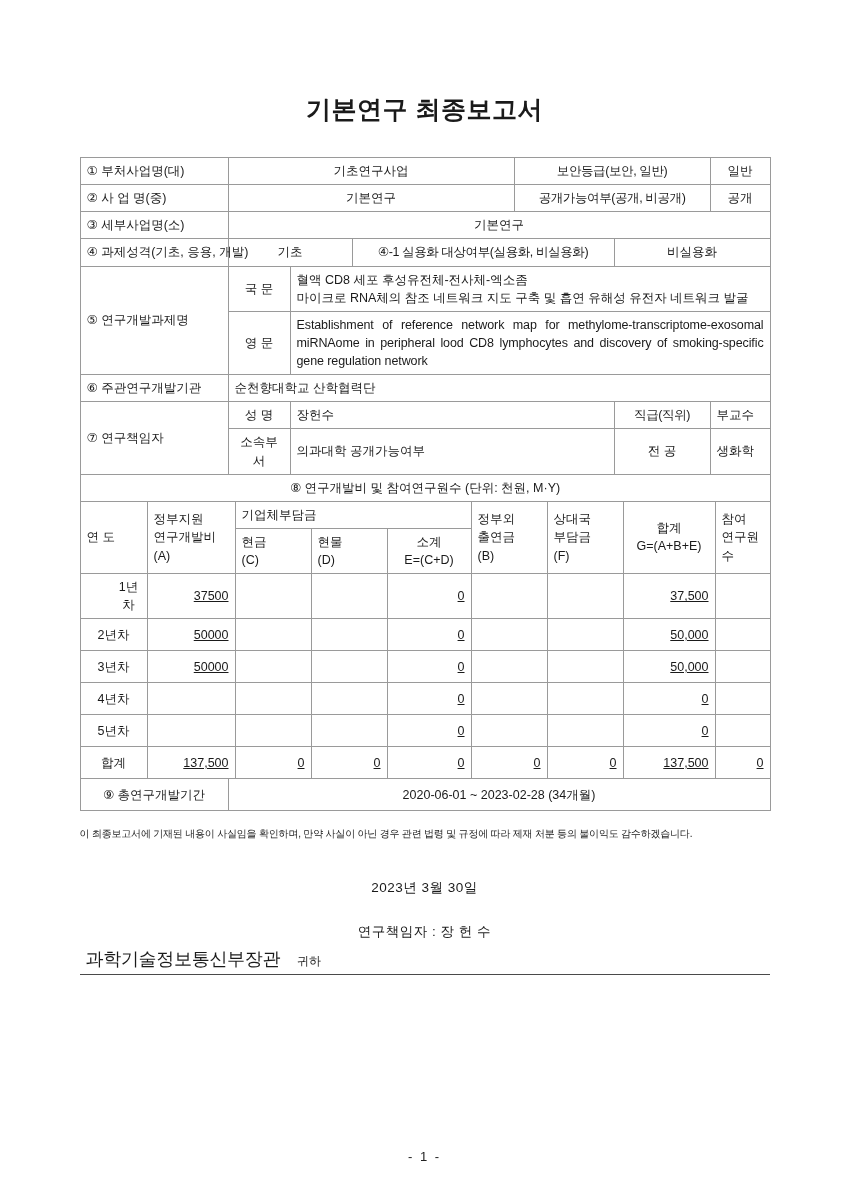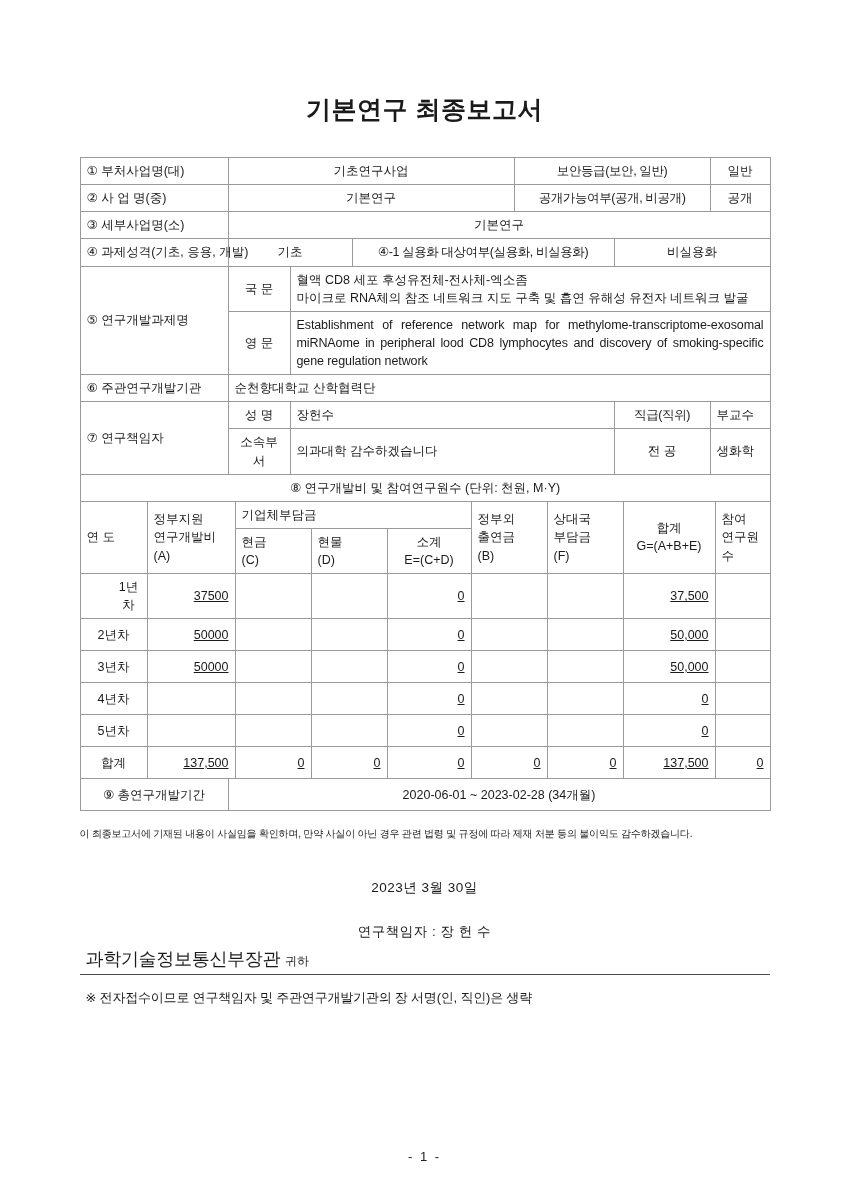--- a/index.html
+++ b/index.html
@@ -98,21 +98,21 @@
     width: 690px;
     margin: 6px auto 0;
     border-bottom: 1.5px solid #4a4a4a;
     padding-bottom: 3px;
   }
   .addressee {
     font-size: 18px;
     letter-spacing: -0.3px;
     padding-left: 6px;
   }
-  .addressee .hon { font-size: 12px; letter-spacing: 0; }
+  .addressee .hon { font-size: 12px; letter-spacing: 0; margin-left: 12px; }
 
   .footnote {
     width: 690px;
     margin: 14px auto 0;
     font-size: 13px;
     letter-spacing: -0.2px;
     padding-left: 6px;
   }
 
   .page-num {
@@ -194,21 +194,21 @@
       <tr>
         <td class="sh label-cell" rowspan="2">⑦ 연구책임자</td>
         <td class="sh ctr">성  명</td>
         <td class="lft cell-pad-l" colspan="5">장헌수</td>
         <td class="sh ctr tight">직급(직위)</td>
         <td class="lft cell-pad-l" colspan="2">부교수</td>
       </tr>
 
       <tr>
         <td class="sh ctr">소속부서</td>
-        <td class="lft cell-pad-l" colspan="5">의과대학 감수하겠습니다</td>
+        <td class="lft cell-pad-l" colspan="5">의과대학 공개가능여부</td>
         <td class="sh ctr">전  공</td>
         <td class="lft cell-pad-l" colspan="2">생화학</td>
       </tr>
 
       <tr>
         <td class="sh ctr" colspan="9" style="height:26px">⑧ 연구개발비 및 참여연구원수 (단위: 천원, M·Y)</td>
       </tr>
     </tbody>
       </table>
 
@@ -344,17 +344,16 @@
     <div class="sig-pi">연구책임자 :  장 헌 수</div>
   </div>
 
   <div class="addressee-wrap">
     <div class="addressee">
       <span>과학기술정보통신부장관</span>
       <span class="hon">귀하</span>
     </div>
   </div>
 
-  <p class="footnote">※ 전자접수이므로 연구책임자 및 주관연구개발기관의 장 서명(인, 직인)은 생략</p>
 
   <div class="page-num">- 1 -</div>
 
 </div>
 
 </body></html>

